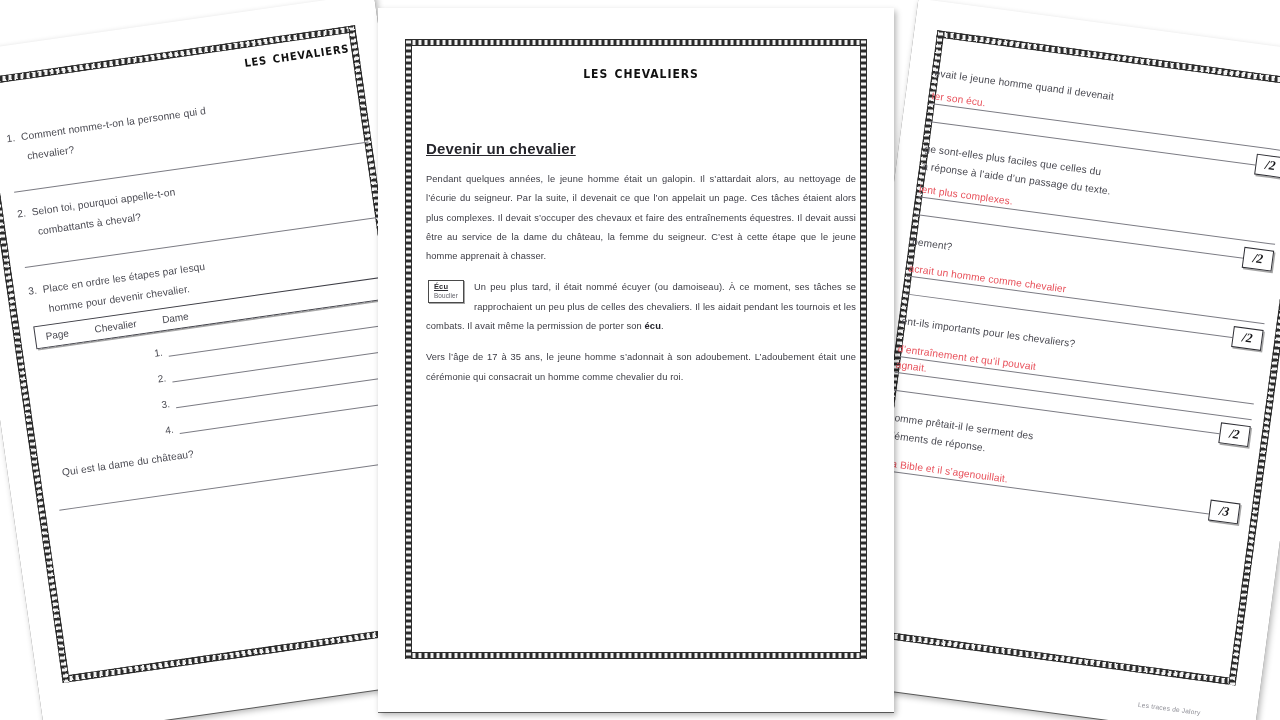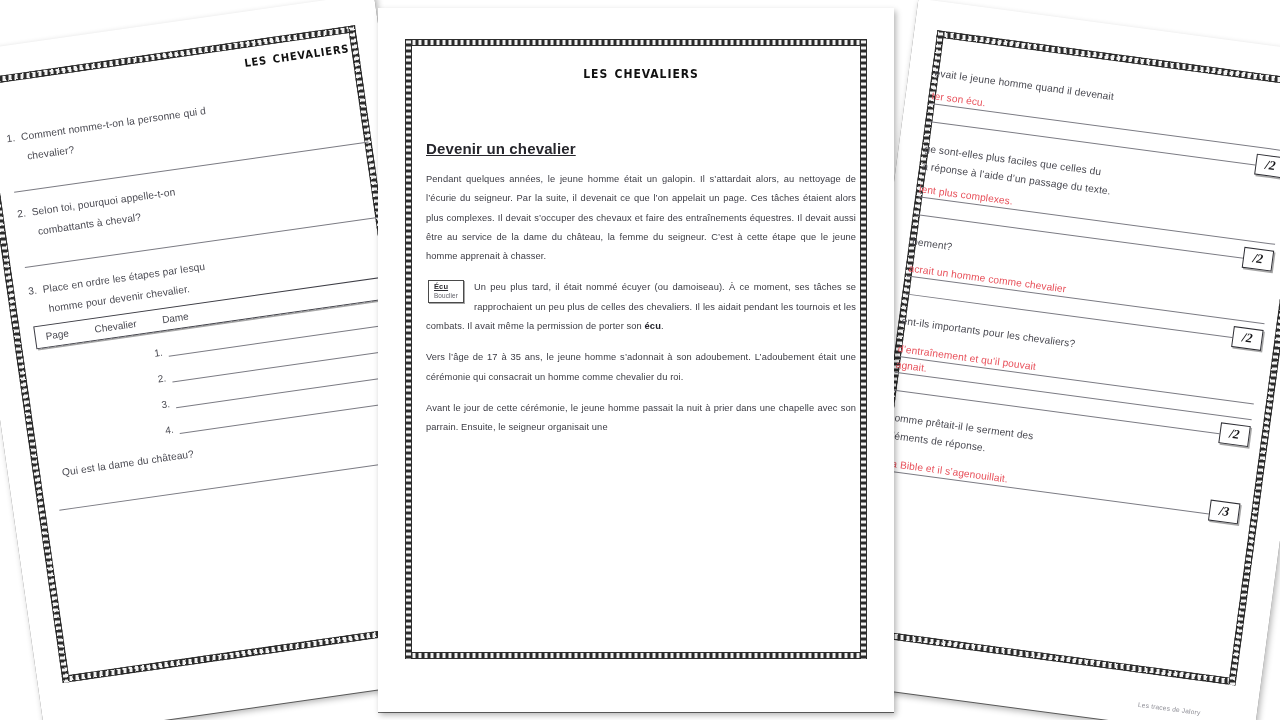--- a/index.html
+++ b/index.html
@@ -311,17 +311,16 @@
 
       <p class="para">
         <span class="gloss-box">
           <span class="gloss-term">Écu</span>
           <span class="gloss-def">Bouclier</span>
         </span>
         <span>Un peu plus tard, il était nommé écuyer (ou damoiseau).  À ce moment, ses tâches se rapprochaient un peu plus de celles des chevaliers.  Il les aidait pendant les tournois et les combats.  Il avait même la permission de porter son </span><span class="bold-word">écu</span><span>.</span>
       </p>
 
       <p class="para">Vers l’âge de 17 à 35 ans, le jeune homme s’adonnait à son adoubement.  L’adoubement était une cérémonie qui consacrait un homme comme chevalier du roi.</p>
-      <p class="para">Avant le jour de cette cérémonie, le jeune homme passait la nuit à prier dans une chapelle avec son parrain.  Ensuite, le seigneur organisait une</p>
     </div>
   </div>
 
 </div>
 
 </body></html>

